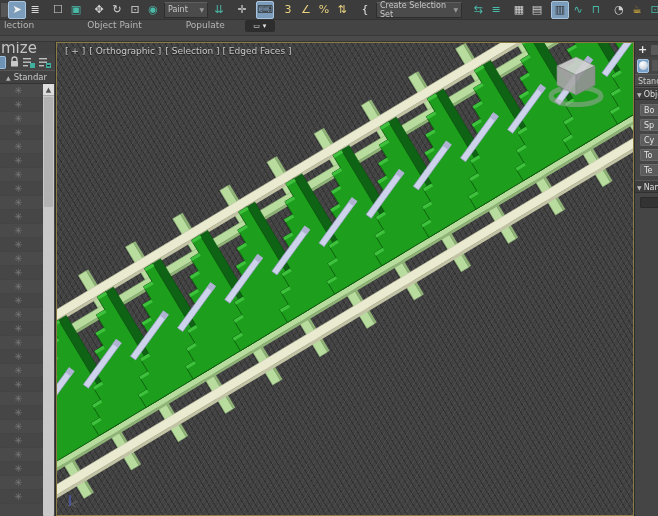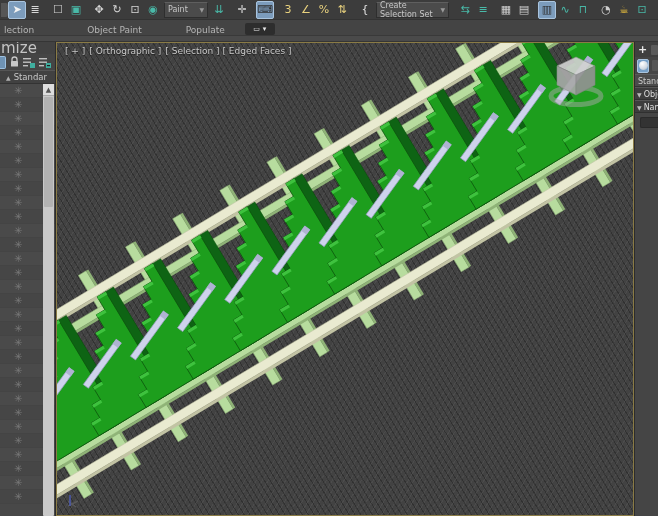--- a/index.html
+++ b/index.html
@@ -14,21 +14,21 @@
     font-size:11px; line-height:18px; color:#ccc; flex:0 0 auto; border-radius:2px; cursor:default; }
   .tbtn.active { background:#7c9cbc; border:1px solid #a9c4de; }
   .tbtn.clipped { width:7px; background:#565656; border-radius:0 2px 2px 0; height:14px; }
   .sep { margin-left:5px !important; }
   .dd { height:16px; background:#4b4b4b; border:1px solid #2e2e2e; border-top-color:#5f5f5f;
     color:#c8c8c8; font-size:8px; display:flex; align-items:center; justify-content:space-between;
     padding:0 3px; flex:0 0 auto; border-radius:1px; margin:0 2px; }
   .dd .caret { font-size:6px; color:#9a9a9a; margin-left:3px; }
 
   
-  .ribbonTabs { height:16px; background:#444444; display:flex; align-items:flex-end;
+  .ribbonTabs { height:16px; background:#444444; display:flex; align-items:flex-start;
     flex:0 0 16px; border-bottom:1px solid #393939; }
   .rtab { color:#b5b5b5; font-size:9px; padding:0 4px; }
   .rtab-clipped { margin-left:0; }
   .ribbon-toggle { margin-left:16px; width:30px; height:12px; background:#2d2d2d;
     border-radius:2px; display:flex; align-items:center; justify-content:center; gap:3px;
     color:#e8e8e8; font-size:7px; }
   .ribbon-strip { height:6px; background:#4a4a4a; flex:0 0 6px; border-bottom:1px solid #353535; }
 
   
   .content { flex:1; display:flex; min-height:0; }
@@ -106,21 +106,21 @@
         <span class="caret">▼</span>
       </div>
       <span class="tbtn" style="color: rgb(73, 185, 168);">⇊</span>
       <span class="tbtn sep" style="color: rgb(214, 214, 214);">✛</span>
       <span class="tbtn active sep" style="color: rgb(47, 47, 47);">⌨</span>
       <span class="tbtn sep" style="color: rgb(233, 210, 126);">3</span>
       <span class="tbtn" style="color: rgb(233, 210, 126);">∠</span>
       <span class="tbtn" style="color: rgb(233, 210, 126);">%</span>
       <span class="tbtn" style="color: rgb(233, 210, 126);">⇅</span>
       <span class="tbtn sep" style="color: rgb(224, 224, 224);">{</span>
-      <div class="dd" style="width: 73px;">
+      <div class="dd" style="width: 86px;">
         <span>Create Selection Set</span>
         <span class="caret">▼</span>
       </div>
       <span class="tbtn sep" style="color: rgb(73, 185, 168);">⇆</span>
       <span class="tbtn" style="color: rgb(73, 185, 168);">≡</span>
       <span class="tbtn sep" style="color: rgb(207, 207, 207);">▦</span>
       <span class="tbtn" style="color: rgb(207, 207, 207);">▤</span>
       <span class="tbtn active sep" style="color: rgb(47, 47, 47);">▥</span>
       <span class="tbtn" style="color: rgb(73, 185, 168);">∿</span>
       <span class="tbtn" style="color: rgb(73, 185, 168);">⊓</span>
@@ -467,20 +467,27 @@
       <div class="cp-cats">
         <span class="cp-geo">
             <span class="ball"></span>
           </span>
         <span class="cp-cat2"></span>
       </div>
       <div class="cp-dd">Standar</div>
       <div class="cp-roll">
         <span class="arr">▼</span><span>Obje</span>
       </div>
+      <div class="cp-btns" id="cp-btns">
+          <div class="cp-btn">Bo</div>
+          <div class="cp-btn">Sp</div>
+          <div class="cp-btn">Cy</div>
+          <div class="cp-btn">To</div>
+          <div class="cp-btn">Te</div>
+        </div>
       <div class="cp-roll">
         <span class="arr">▼</span><span>Nam</span>
       </div>
       <div class="cp-field"></div>
     </div>
 
   </div>
 </div>
 
 </body></html>

